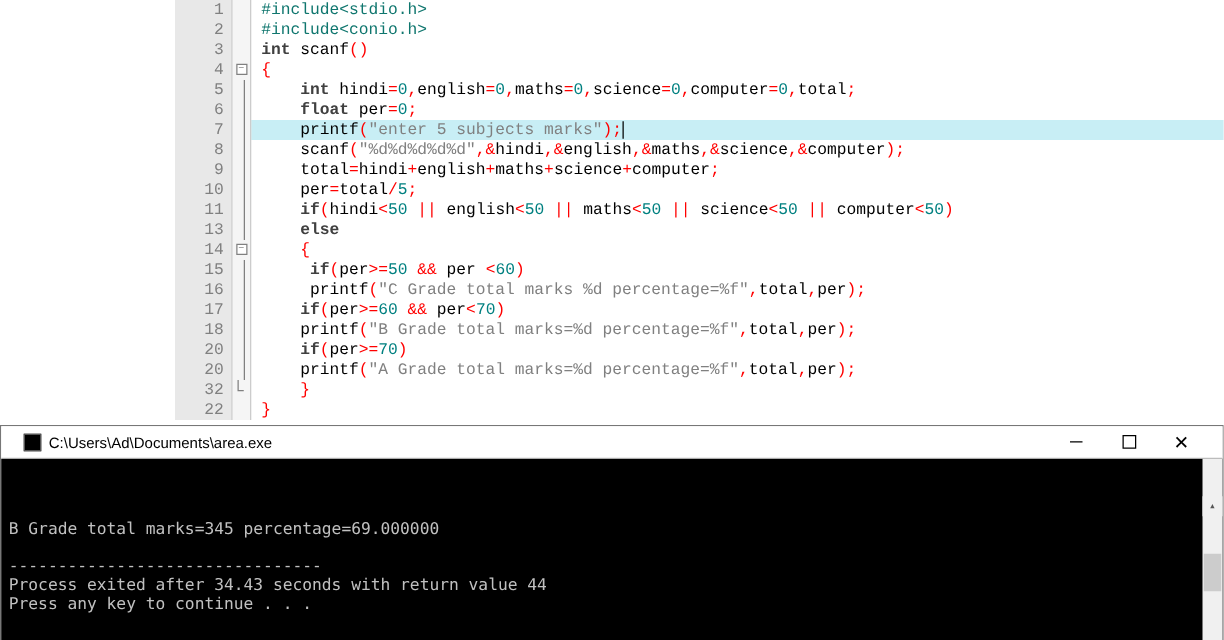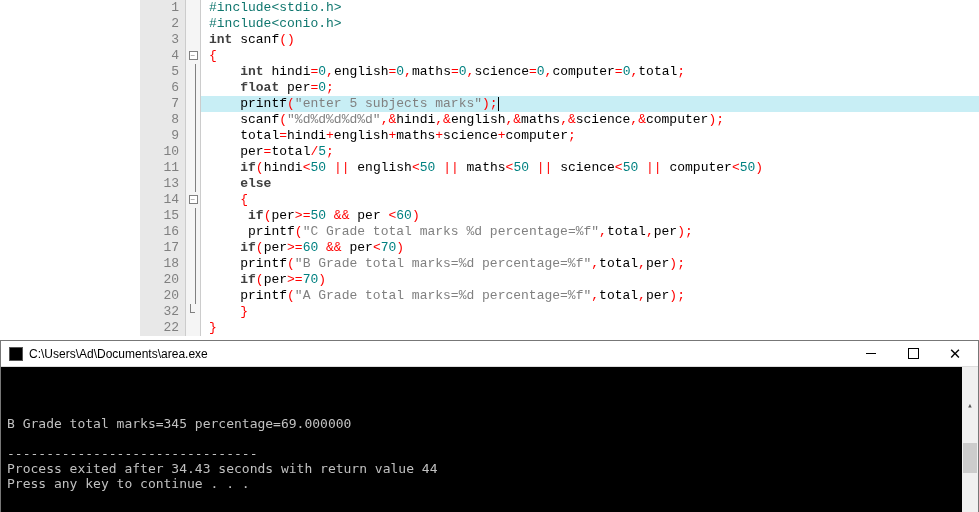--- a/index.html
+++ b/index.html
@@ -16,21 +16,21 @@
 .fold-end::after { content:''; position:absolute; left:4px; top:8px; width:5px; height:1px; background:#808080; }
 .code { padding-left: 8px; }
 .green { color: #0f766e; }
 .blue { color: #404040; font-weight: bold; }
 .black { color: #000; }
 .red { color: #ff0000; }
 .gray { color: #808080; }
 .teal { color: #008080; }
 .cursor { display: inline-block; width: 1px; height: 14px; background: #000; vertical-align: middle; }
 .console-window { border: 1px solid #777; background: #fff; margin-top: 4px; }
-.titlebar { display: flex; align-items: center; height: 26px; background: #fff; border-bottom: 1px solid #ddd; padding: 0 2px; }
+.titlebar { display: flex; align-items: center; height: 26px; background: #fff; border-bottom: 1px solid #ddd; padding: 0 12px; }
 .titlebar-icon { width: 14px; height: 14px; border: 1px solid #555; margin: 0 6px; background: #000; }
 .titlebar-text { flex: 1; font-family: 'Segoe UI', sans-serif; font-size: 12px; color: #000; }
 .ctl { width: 42px; height: 26px; display: flex; align-items: center; justify-content: center; font-family: 'Segoe UI', sans-serif; font-size: 13px; }
 .ctl.min::before { content: ''; width: 10px; height: 1px; background: #000; }
 .ctl.max { }
 .ctl.max::before { content: ''; width: 9px; height: 9px; border: 1px solid #000; }
 .ctl.close { font-size: 15px; }
 .console-body { background: #000; color: #c0c0c0; font-family: Consolas, monospace; font-size: 13px; padding: 4px 6px; min-height: 110px; position: relative; white-space: pre; line-height: 15px; }
 .scrollbar-v { position: absolute; right: 0; top: 0; width: 16px; height: 100%; background: #f0f0f0; }
 .scroll-arrow { width: 16px; height: 16px; background: #f0f0f0; display: flex; align-items: center; justify-content: center; color: #555; font-size: 9px; }

